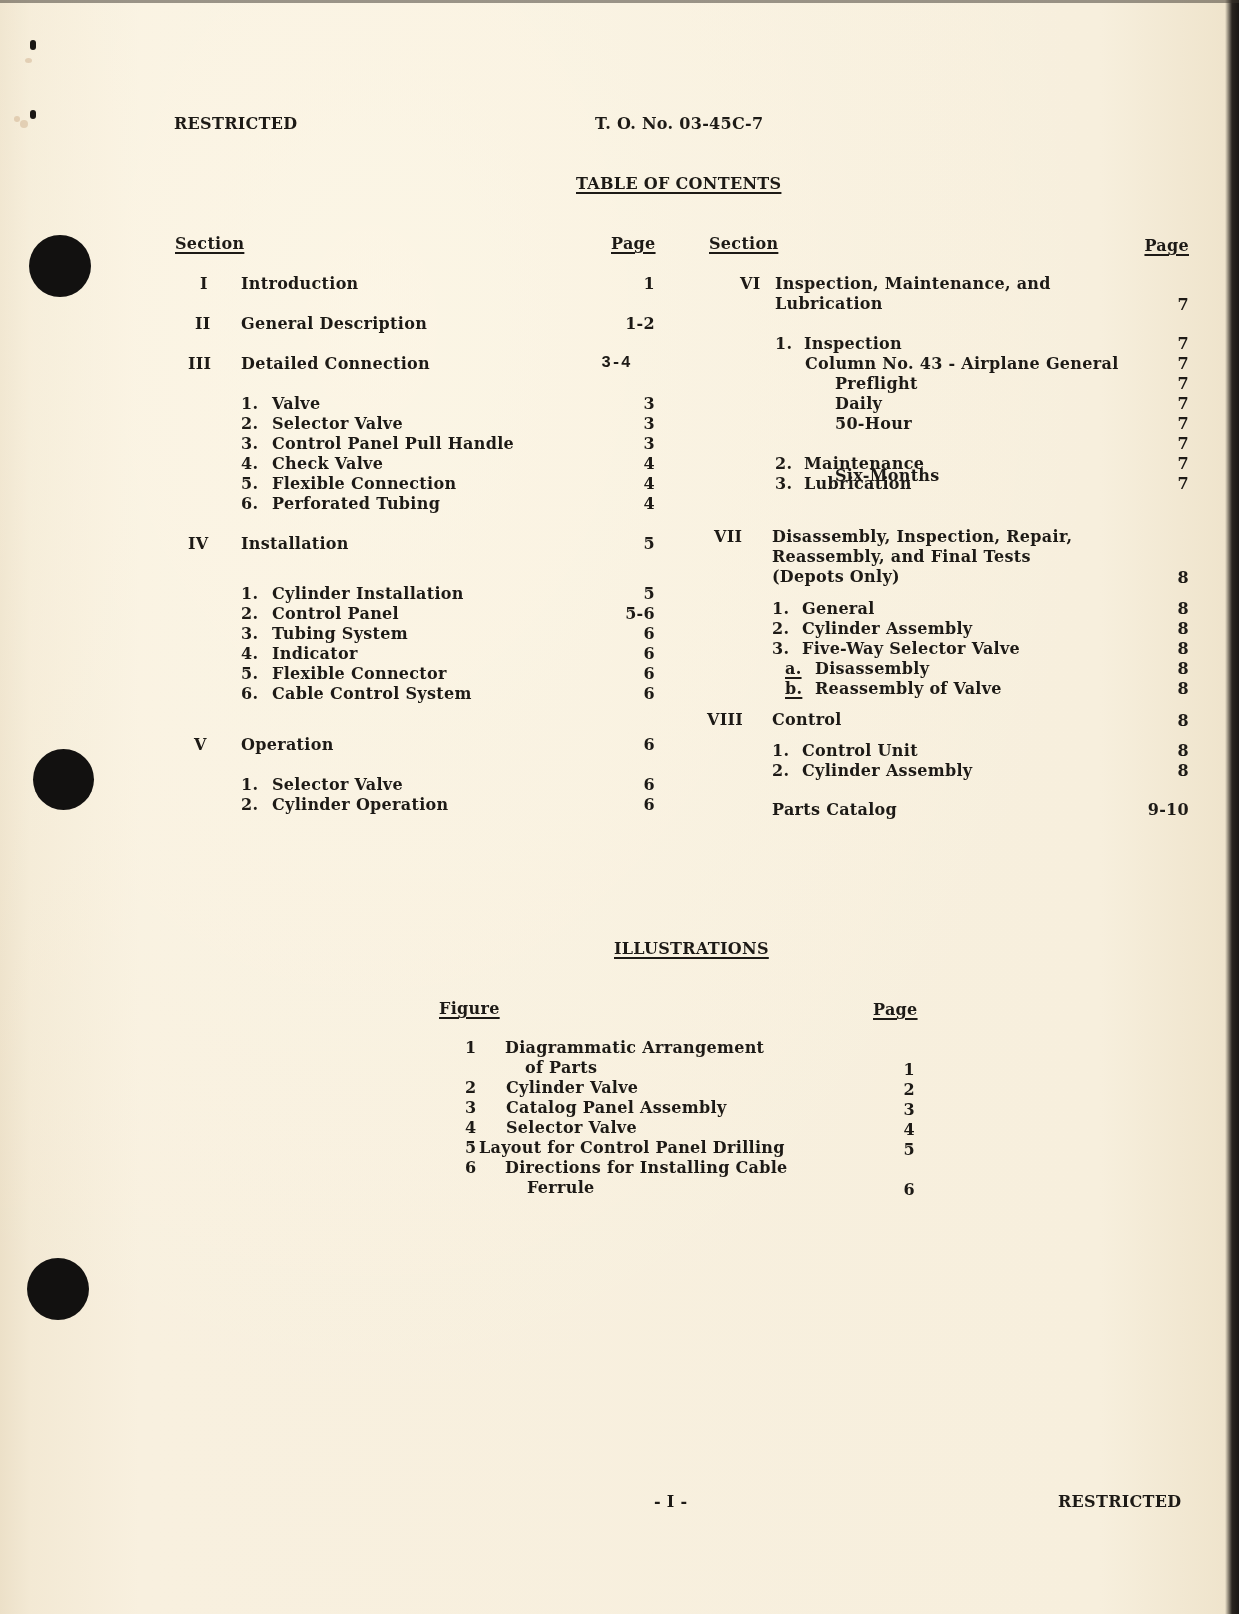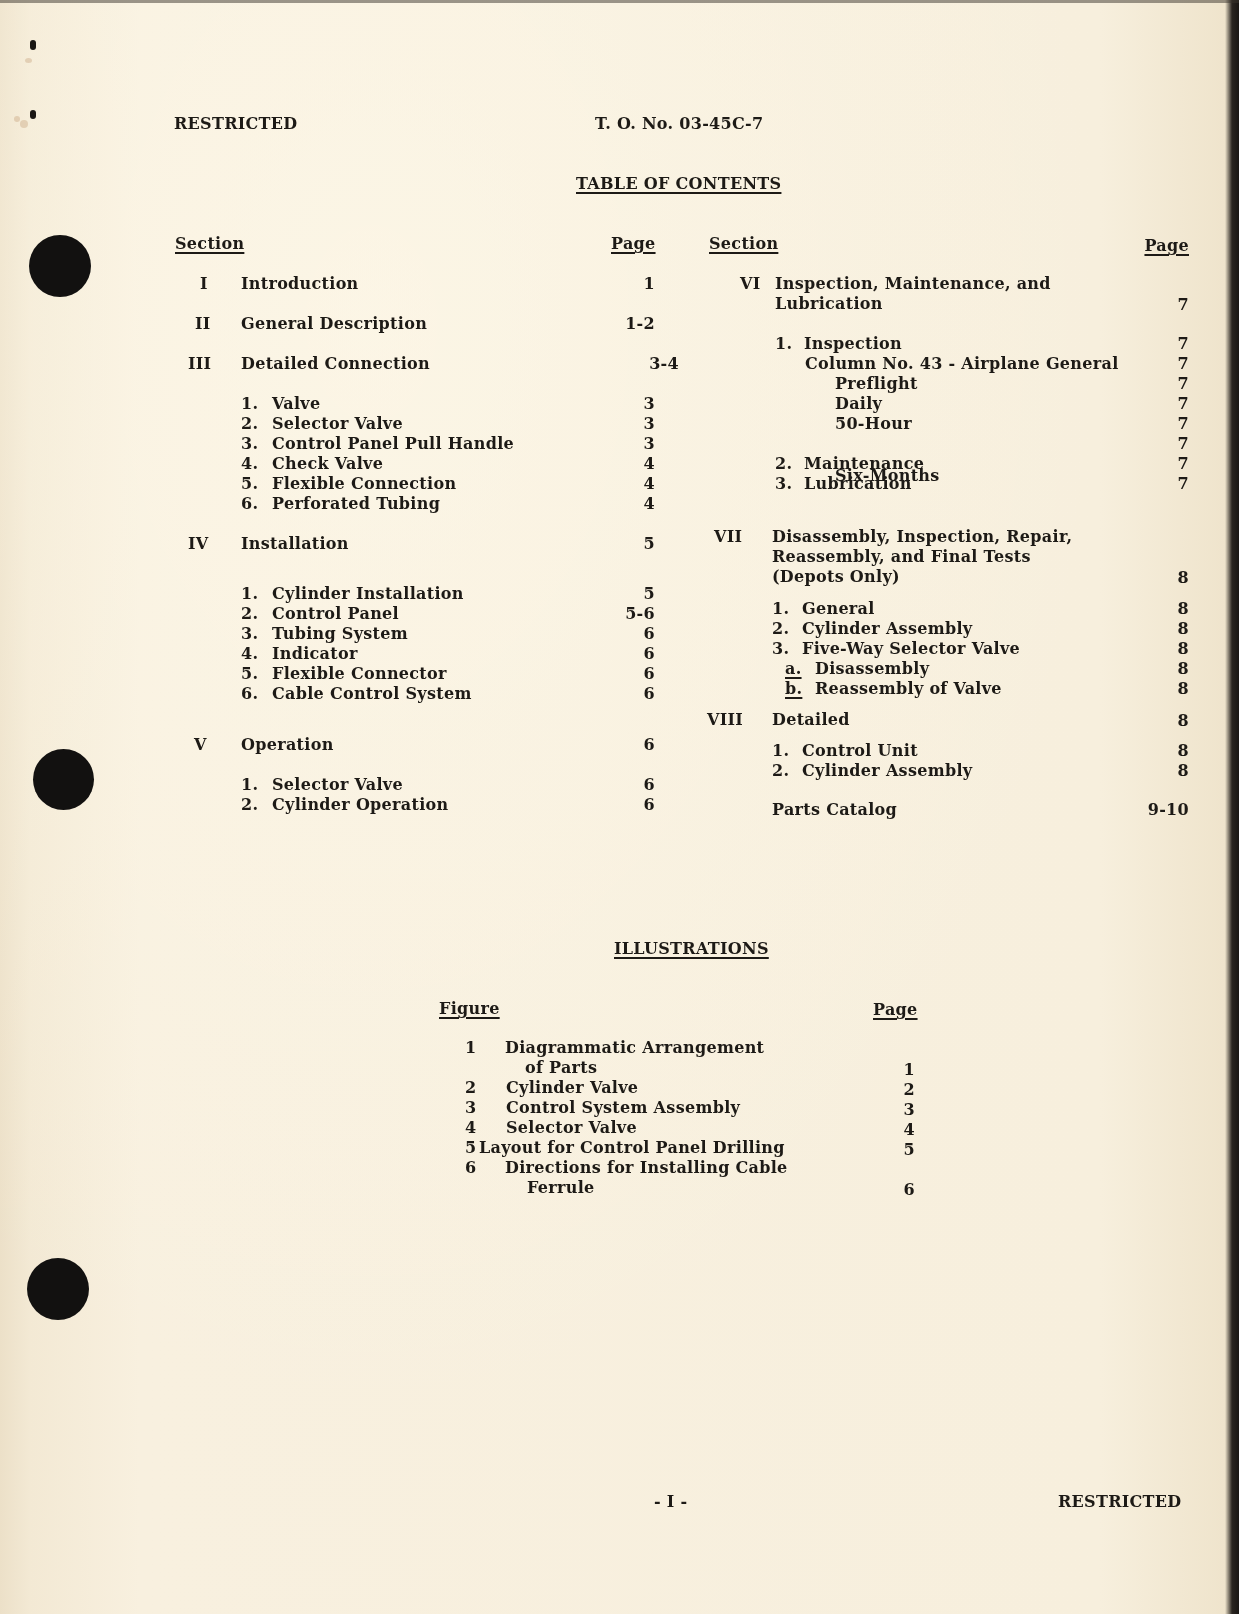--- a/index.html
+++ b/index.html
@@ -49,21 +49,21 @@
     <div class="t" style="left:200px;top:274px;">I</div>
     <div class="t" style="left:241px;top:274px;">Introduction</div>
     <div class="t r" style="right:584px;top:274px;">1</div>
 
     <div class="t" style="left:195px;top:314px;">II</div>
     <div class="t" style="left:241px;top:314px;">General Description</div>
     <div class="t r" style="right:584px;top:314px;">1-2</div>
 
     <div class="t" style="left:188px;top:354px;">III</div>
     <div class="t" style="left:241px;top:354px;">Detailed Connection</div>
-    <div class="t r" style="right:560px;top:354px;">3-4</div>
+    <div class="t r" style="right:608px;top:354px;font-family:Liberation Mono, monospace;">3-4</div>
 
     <div class="t" style="left:241px;top:394px;">1.</div>
     <div class="t" style="left:272px;top:394px;">Valve</div>
     <div class="t r" style="right:584px;top:394px;">3</div>
     <div class="t" style="left:241px;top:414px;">2.</div>
     <div class="t" style="left:272px;top:414px;">Selector Valve</div>
     <div class="t r" style="right:584px;top:414px;">3</div>
     <div class="t" style="left:241px;top:434px;">3.</div>
     <div class="t" style="left:272px;top:434px;">Control Panel Pull Handle</div>
     <div class="t r" style="right:584px;top:434px;">3</div>
@@ -157,21 +157,21 @@
     <div class="t" style="left:802px;top:639px;">Five-Way Selector Valve</div>
     <div class="t r" style="right:50px;top:639px;">8</div>
     <div class="t u" style="left:785px;top:659px;">a.</div>
     <div class="t" style="left:815px;top:659px;">Disassembly</div>
     <div class="t r" style="right:50px;top:659px;">8</div>
     <div class="t u" style="left:785px;top:679px;">b.</div>
     <div class="t" style="left:815px;top:679px;">Reassembly of Valve</div>
     <div class="t r" style="right:50px;top:679px;">8</div>
 
     <div class="t" style="left:707px;top:710px;">VIII</div>
-    <div class="t" style="left:772px;top:710px;">Detailed</div>
+    <div class="t" style="left:772px;top:710px;">Control</div>
     <div class="t r" style="right:50px;top:711px;">8</div>
 
     <div class="t" style="left:772px;top:741px;">1.</div>
     <div class="t" style="left:802px;top:741px;">Control Unit</div>
     <div class="t r" style="right:50px;top:741px;">8</div>
     <div class="t" style="left:772px;top:761px;">2.</div>
     <div class="t" style="left:802px;top:761px;">Cylinder Assembly</div>
     <div class="t r" style="right:50px;top:761px;">8</div>
 
     <div class="t" style="left:772px;top:800px;">Parts Catalog</div>
@@ -186,21 +186,21 @@
     <div class="t" style="left:465px;top:1038px;">1</div>
     <div class="t" style="left:505px;top:1038px;">Diagrammatic Arrangement</div>
     <div class="t" style="left:525px;top:1058px;">of Parts</div>
     <div class="t r" style="right:324px;top:1060px;">1</div>
 
     <div class="t" style="left:465px;top:1078px;">2</div>
     <div class="t" style="left:506px;top:1078px;">Cylinder Valve</div>
     <div class="t r" style="right:324px;top:1080px;">2</div>
 
     <div class="t" style="left:465px;top:1098px;">3</div>
-    <div class="t" style="left:506px;top:1098px;">Control System Assembly</div>
+    <div class="t" style="left:506px;top:1098px;">Catalog Panel Assembly</div>
     <div class="t r" style="right:324px;top:1100px;">3</div>
 
     <div class="t" style="left:465px;top:1118px;">4</div>
     <div class="t" style="left:506px;top:1118px;">Selector Valve</div>
     <div class="t r" style="right:324px;top:1120px;">4</div>
 
     <div class="t" style="left:465px;top:1138px;">5</div>
     <div class="t" style="left:479px;top:1138px;">Layout for Control Panel Drilling</div>
     <div class="t r" style="right:324px;top:1140px;">5</div>
 

